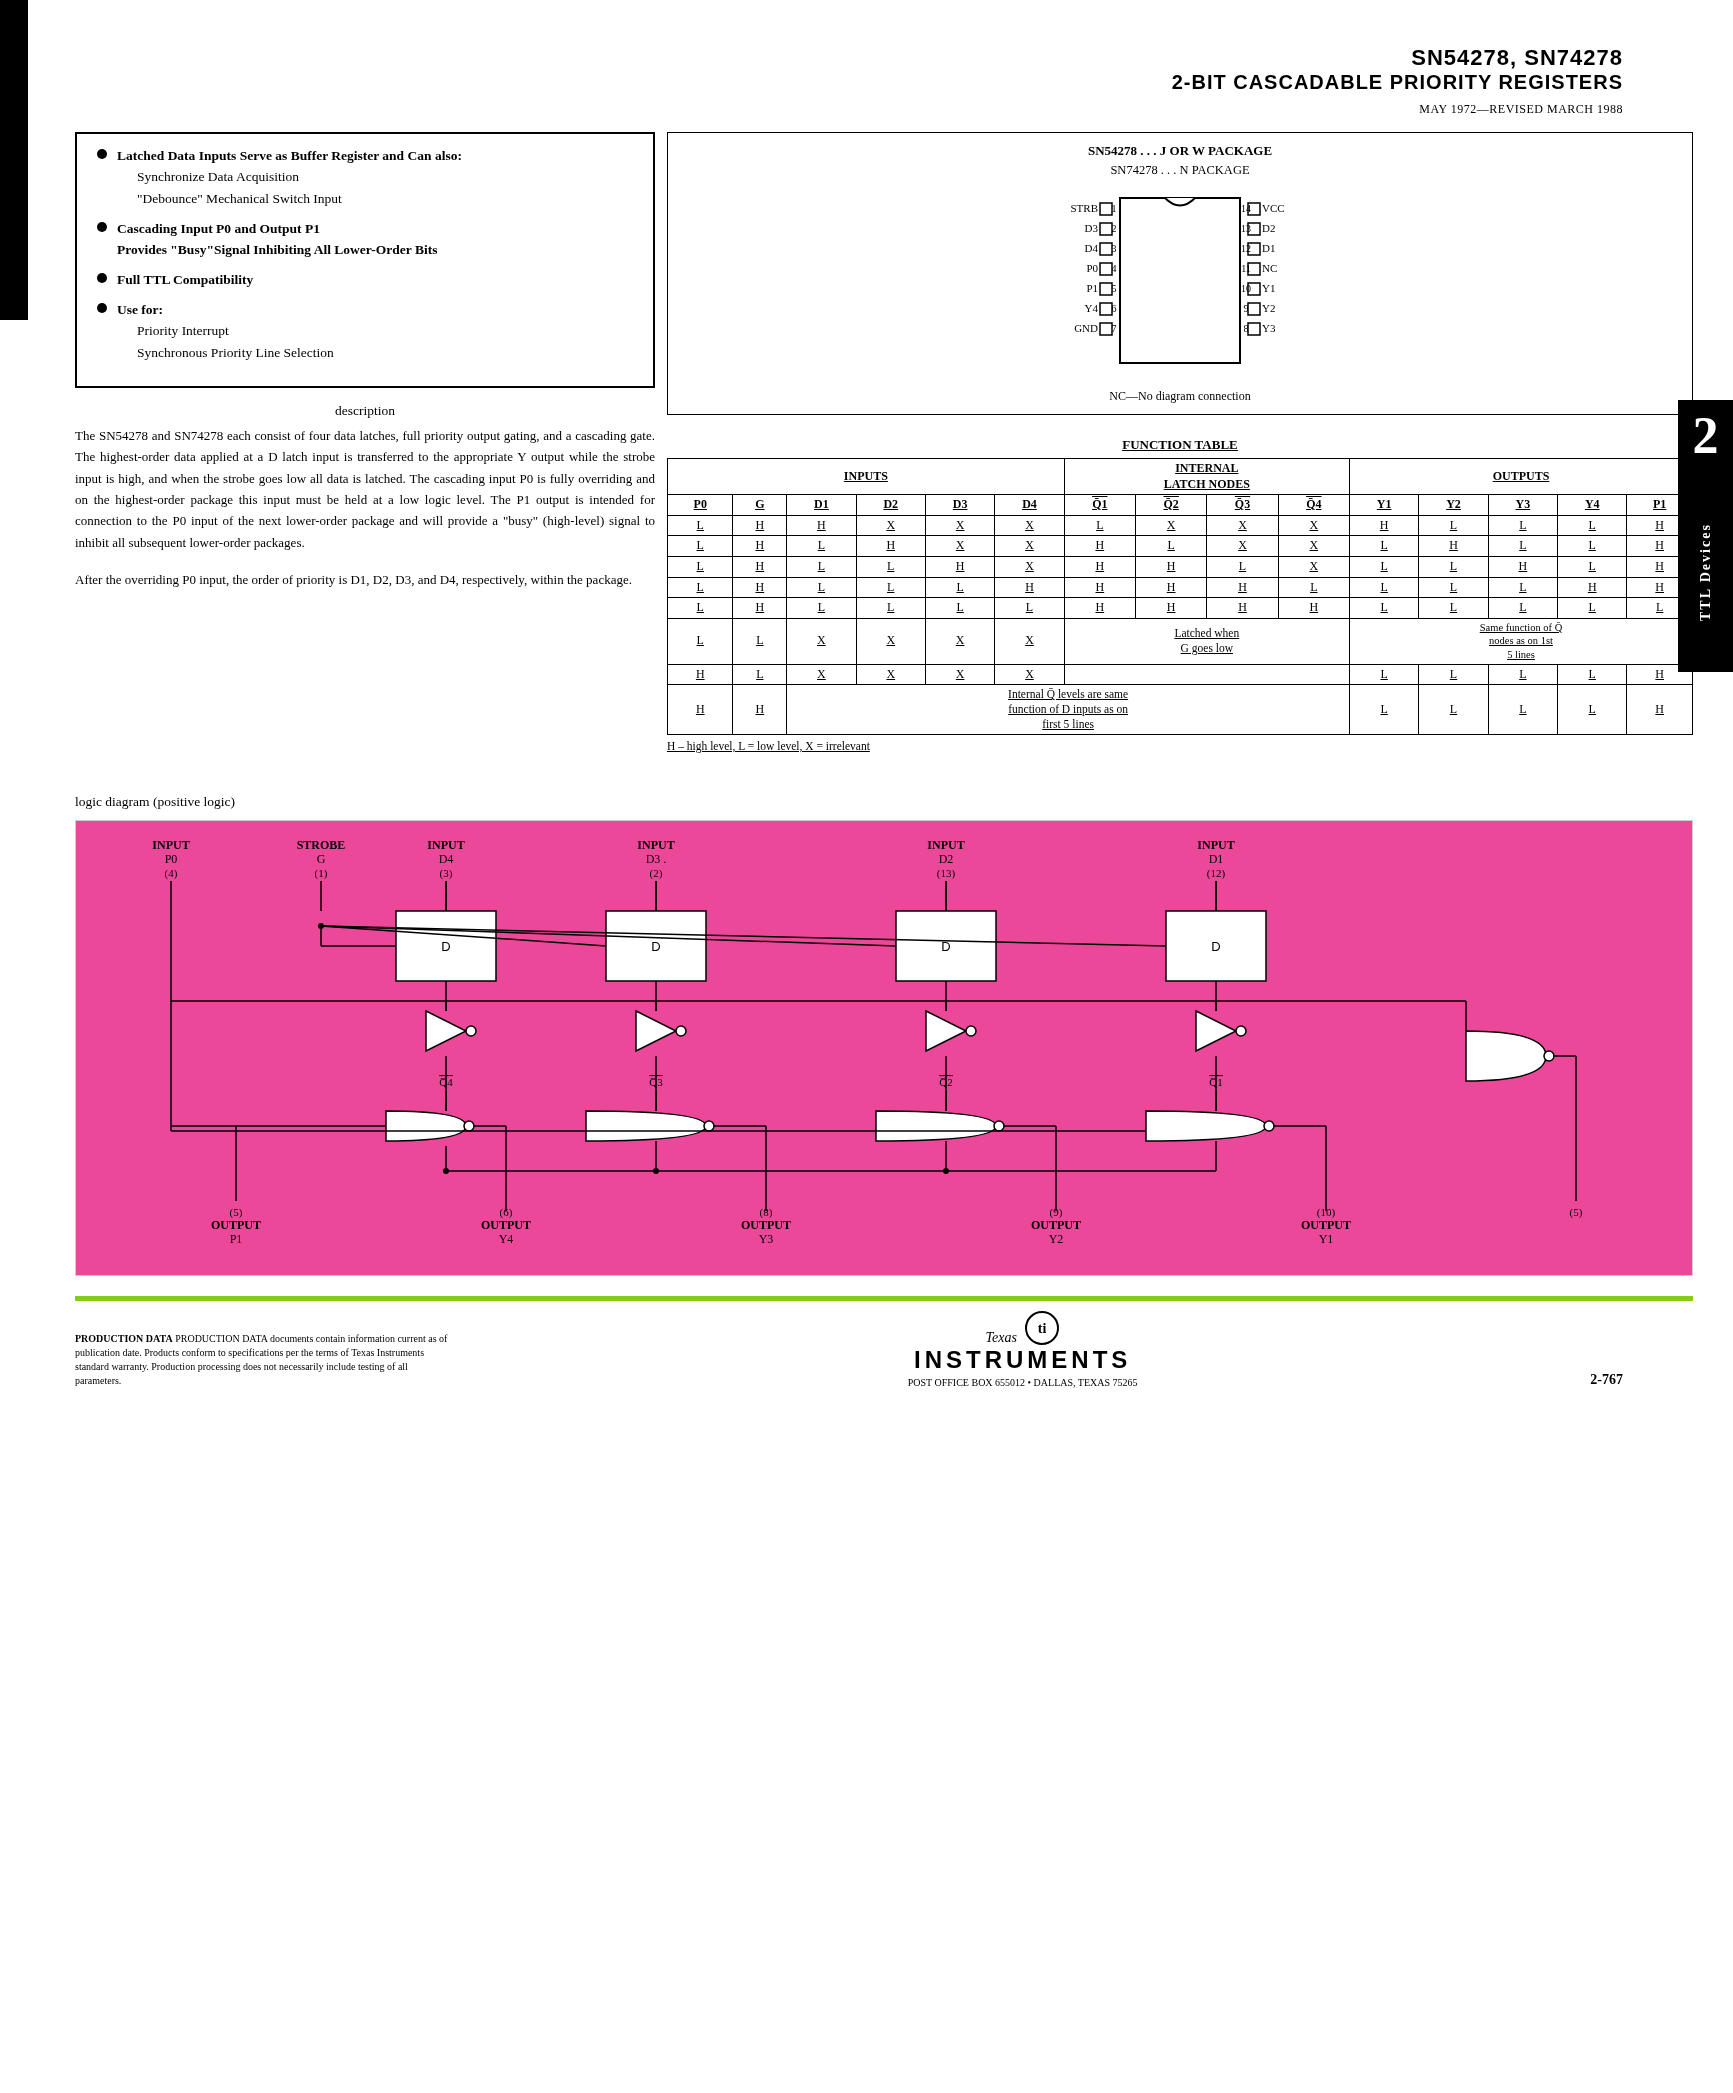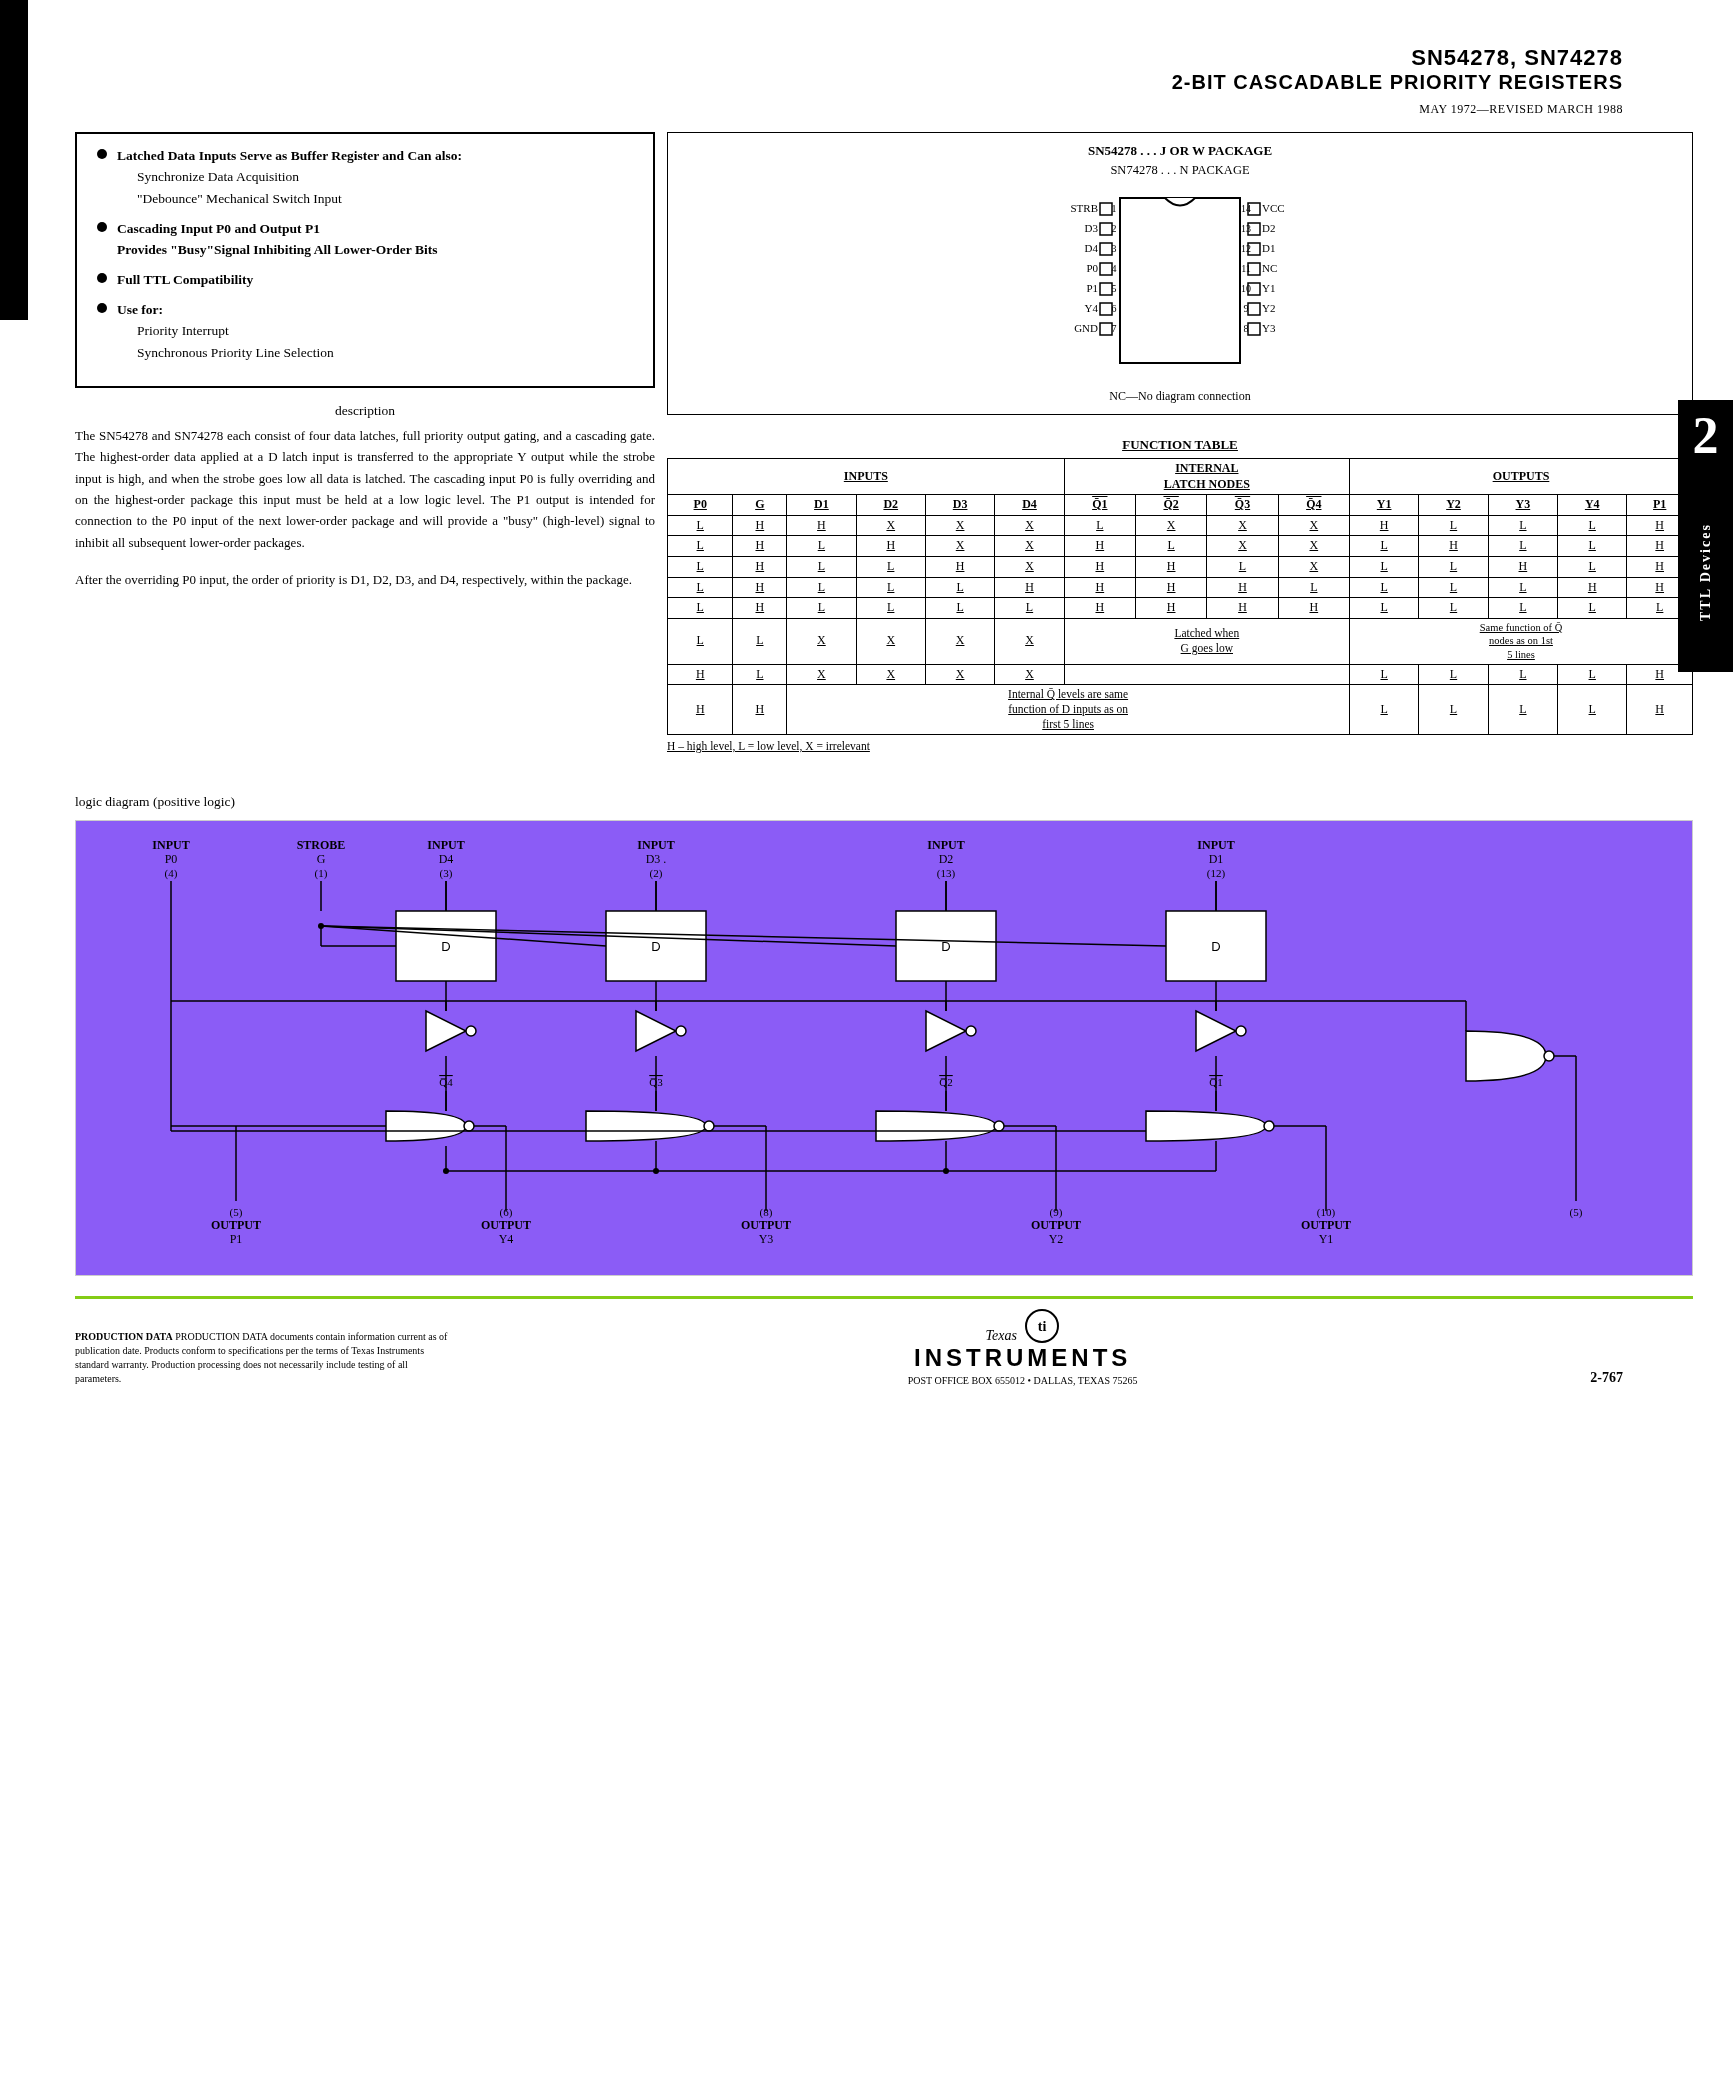--- a/index.html
+++ b/index.html
@@ -265,21 +265,21 @@
       margin-bottom: 10px;
     }
 
     
     .footer {
       display: flex;
       justify-content: space-between;
       align-items: flex-end;
       margin-top: 20px;
       padding-top: 10px;
-      border-top: 3px solid #84cc16;
+      border-top: 5px solid #84cc16;
       margin-left: 35px;
       padding-right: 70px;
     }
 
     .footer-text {
       font-size: 10px;
       max-width: 380px;
       line-height: 1.4;
     }
 
@@ -603,21 +603,21 @@
           </tbody>
         </table>
         <div class="table-note">H – high level, L = low level, X = irrelevant</div>
       </div>
     </div>
   </div>
 
   <div class="logic-diagram-section">
     <div class="logic-title">logic diagram (positive logic)</div>
 
-    <div style="border: 1px solid #ccc; padding: 10px; background: #8b5cf6;">
+    <div style="border: 1px solid #ccc; padding: 10px; background: #ec4899;">
       <svg width="1550" height="430" style="font-family: 'Times New Roman', serif;">
 
         <text x="85" y="18" text-anchor="middle" font-size="12" font-weight="bold">INPUT</text>
         <text x="85" y="32" text-anchor="middle" font-size="12">P0</text>
         <text x="85" y="46" text-anchor="middle" font-size="11">(4)</text>
 
         <text x="235" y="18" text-anchor="middle" font-size="12" font-weight="bold">STROBE</text>
         <text x="235" y="32" text-anchor="middle" font-size="12">G</text>
         <text x="235" y="46" text-anchor="middle" font-size="11">(1)</text>
 

